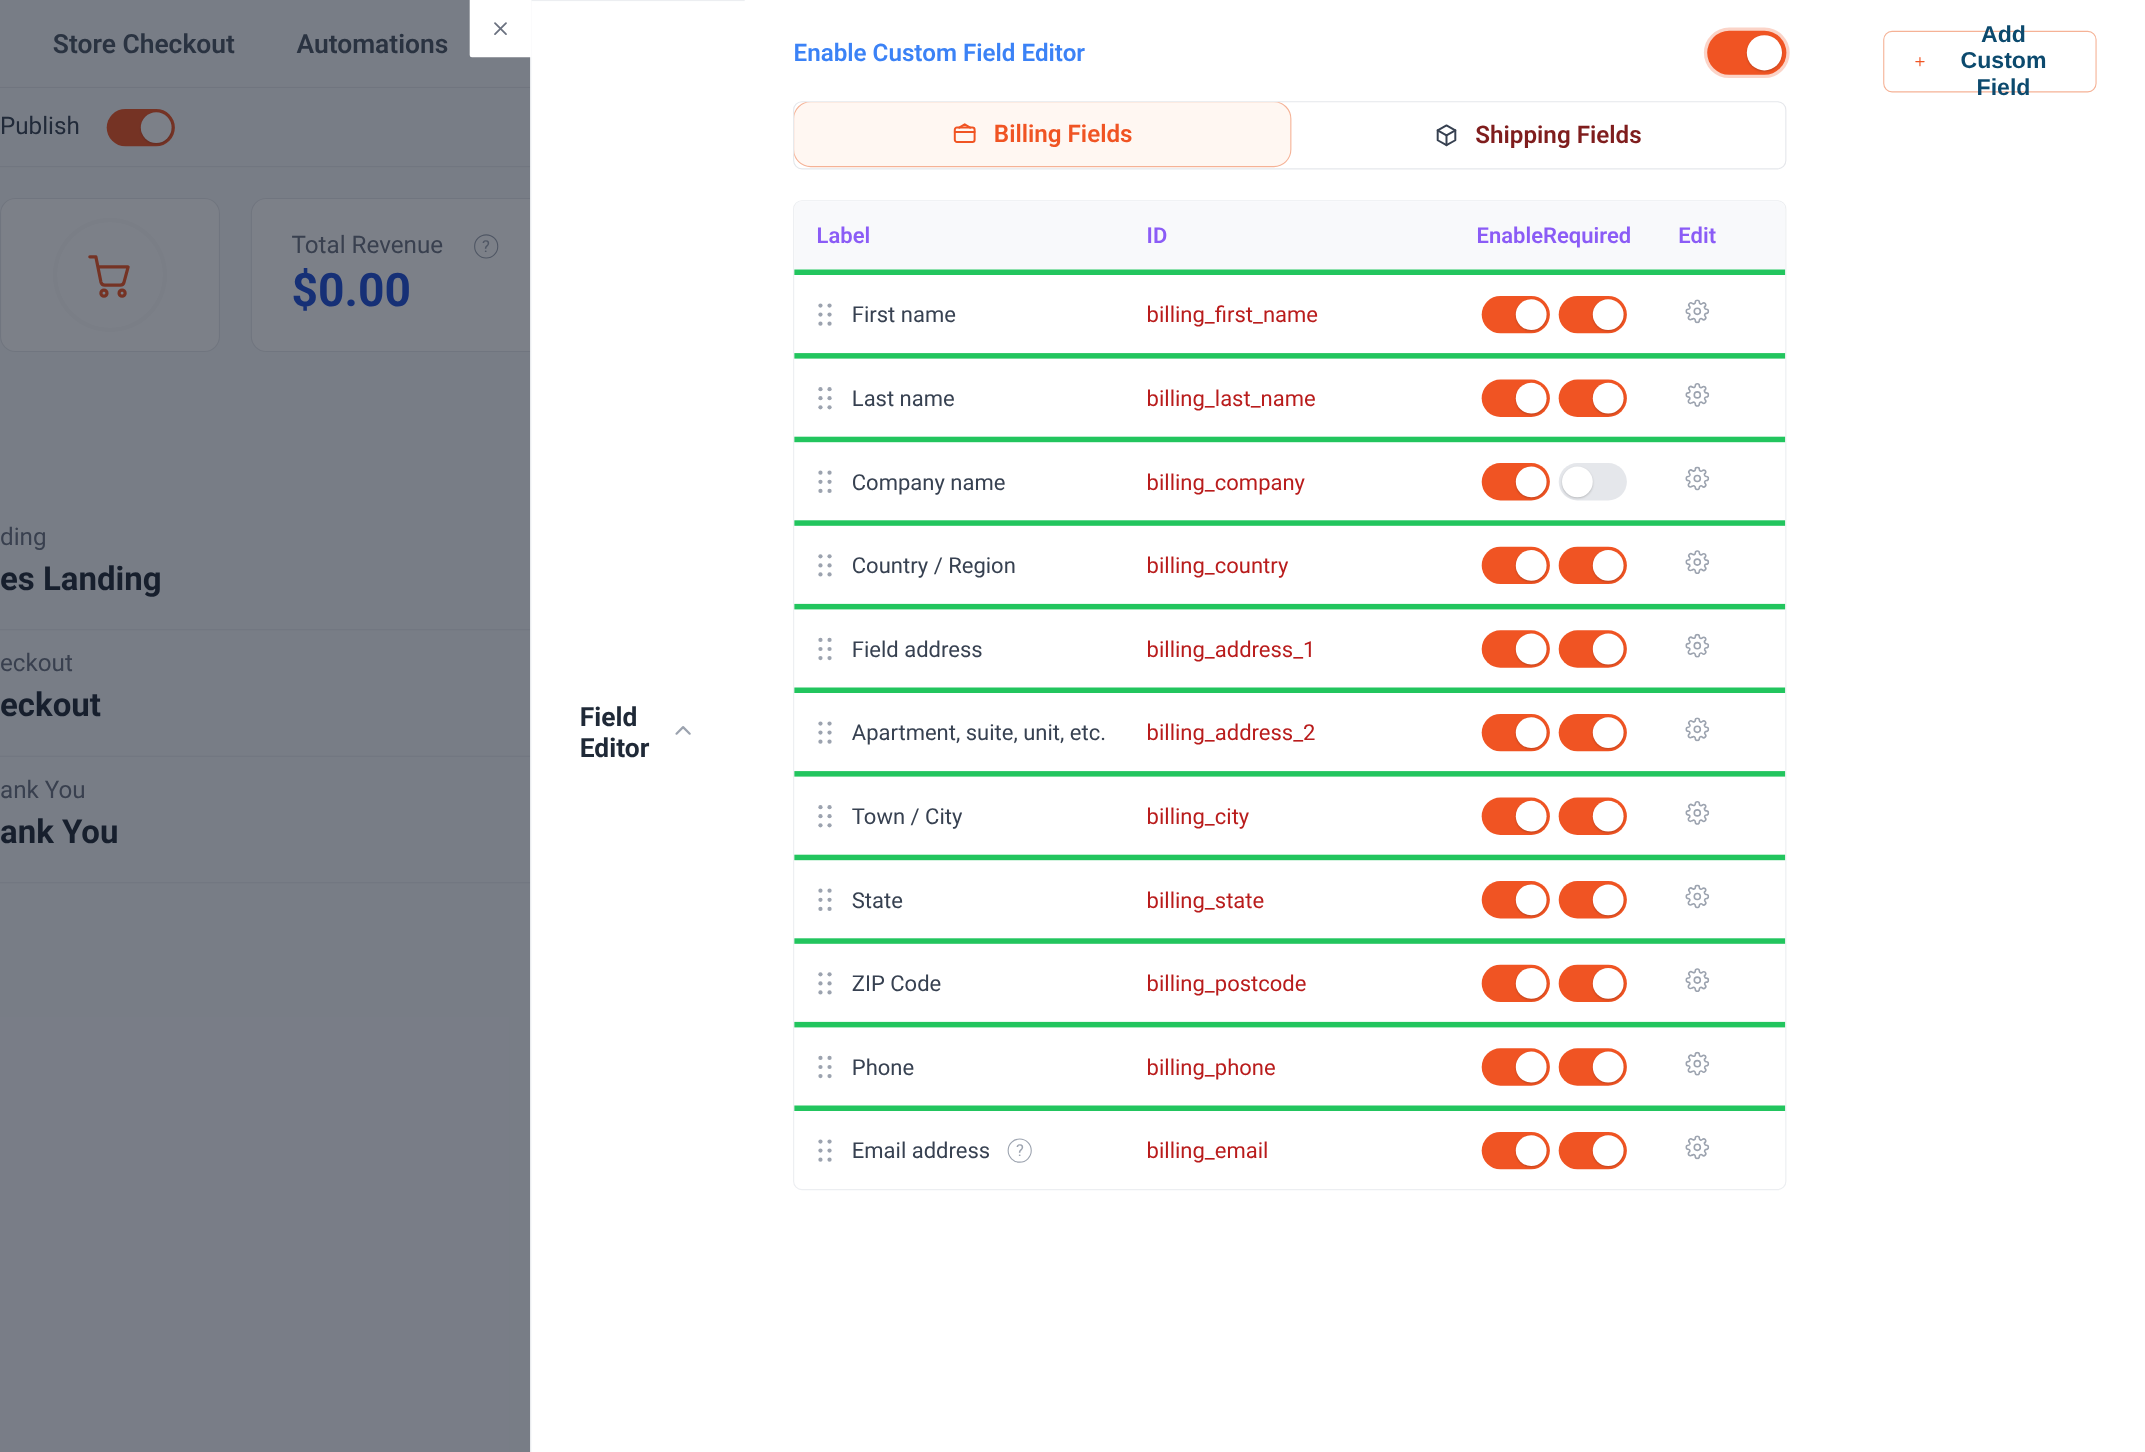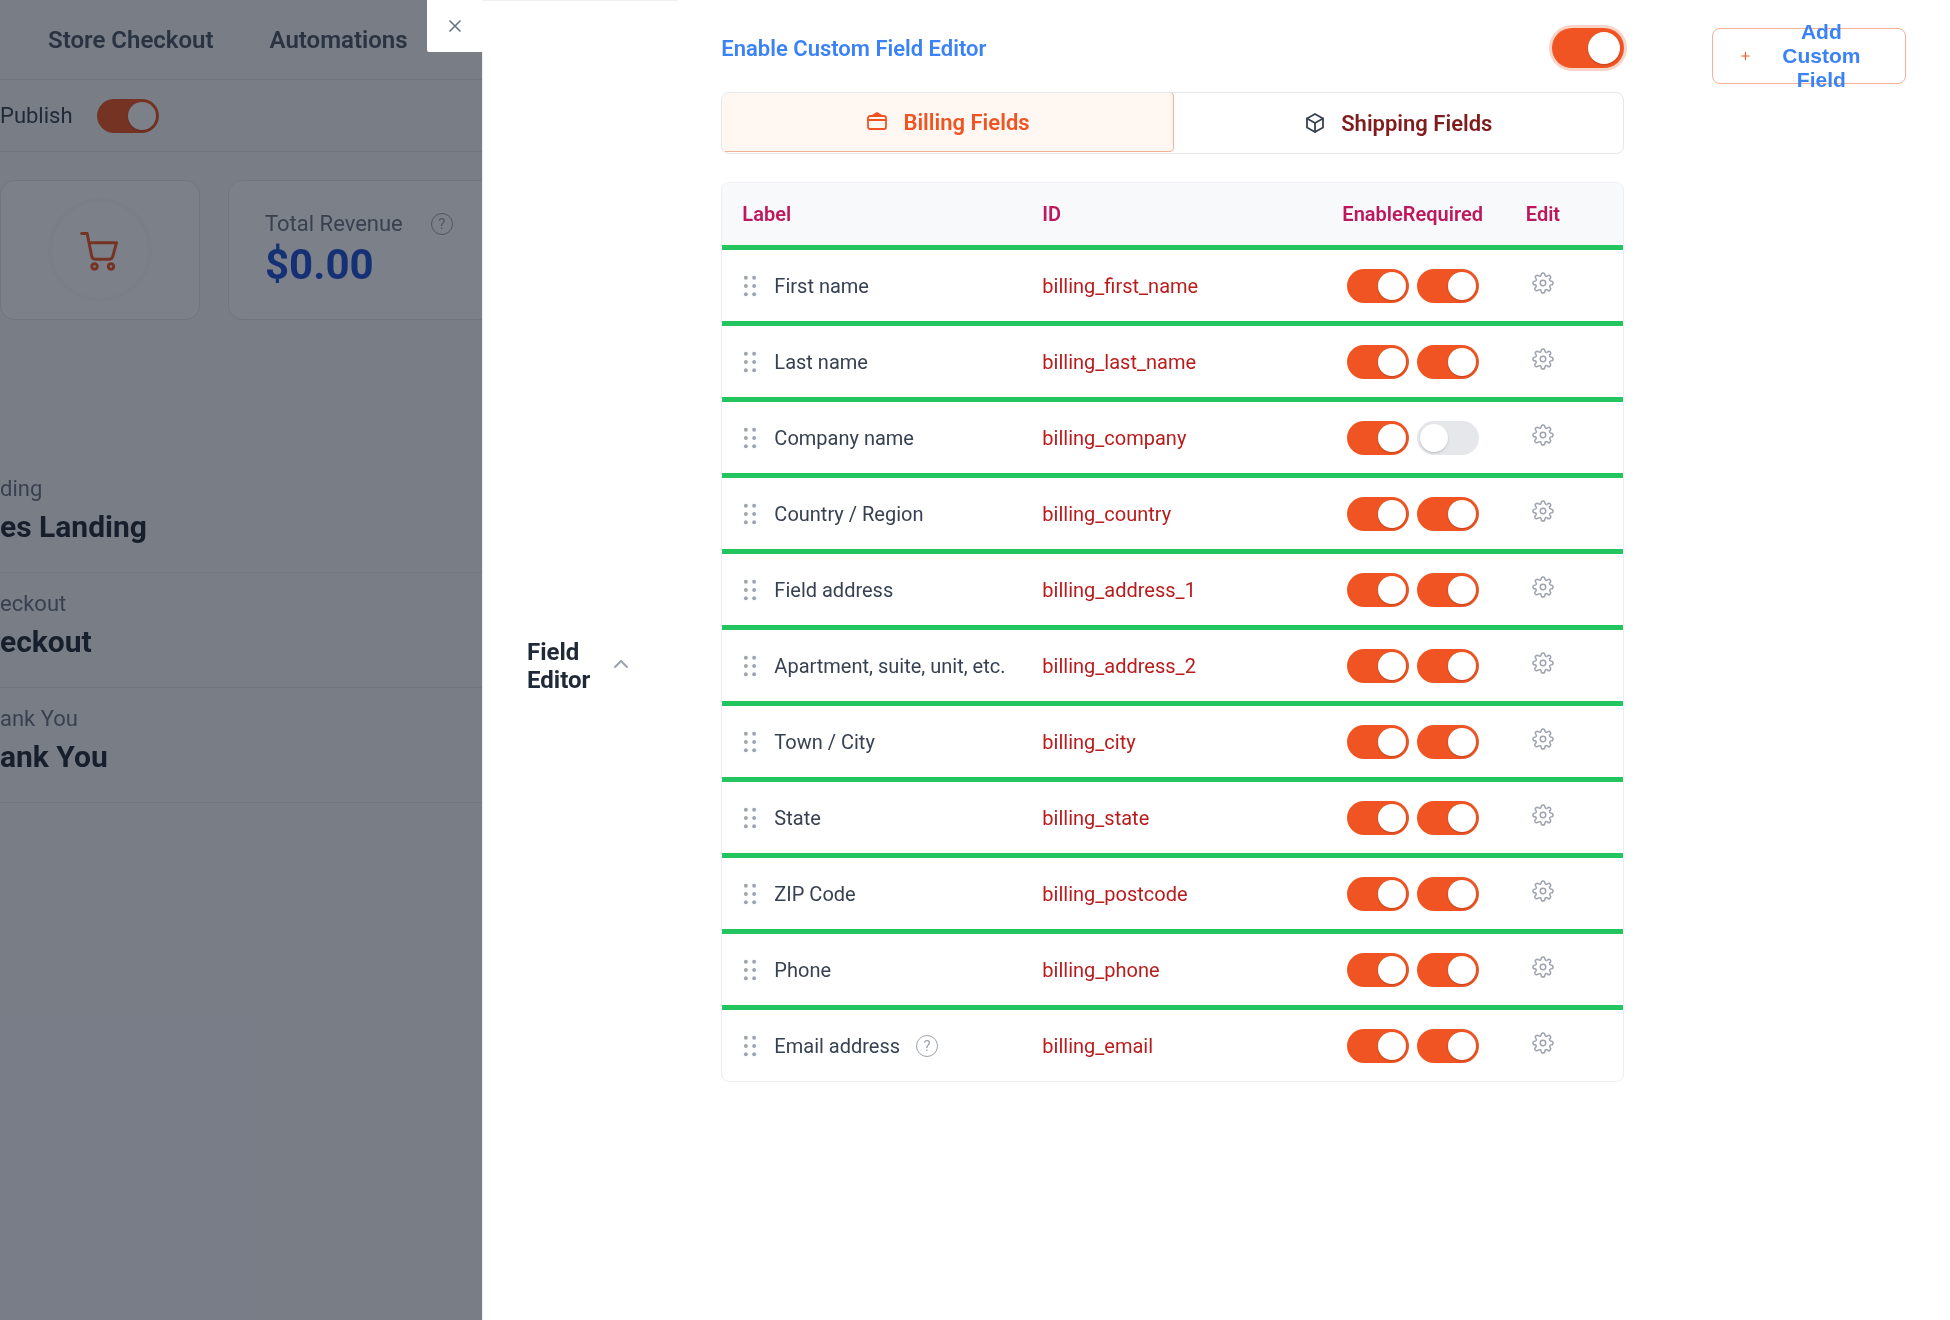--- a/index.html
+++ b/index.html
@@ -54,27 +54,27 @@
   }
   .panel-header h2 { font-size:24px; font-weight:700; }
 
   .section { padding:0 44px; }
   .enable-row { display:flex; align-items:center; justify-content:space-between; padding:28px 0 24px 0; }
   .enable-row .lbl { font-size:22px; font-weight:600; color:#3b82f6; }
 
   
   .tabs { display:flex; border:1px solid #e5e7eb; border-radius:8px; overflow:hidden; }
   .tab { flex:1; height:60px; display:flex; align-items:center; justify-content:center; gap:14px; font-size:22px; font-weight:600; cursor:pointer; }
-  .tab.active { background:#fff7f2; color:#f05423; border:1px solid #f5b296; border-radius:4px; margin:-1px; }
+  .tab.active { background:#fff7f2; color:#f05423; border:1px solid #f5b296; border-radius:16px; margin:-1px; }
   .tab:not(.active) { color:#7f1d1d; }
 
   
   .table-wrap { margin-top:28px; border:1px solid #eceef1; border-radius:8px; overflow:hidden; }
   .thead, .trow { display:grid; grid-template-columns: 300px 300px 1fr 1fr 120px; align-items:center; }
-  .thead { background:#f8f9fb; height:62px; padding:0 20px; font-size:20px; color:#be185d; font-weight:600; }
+  .thead { background:#f8f9fb; height:62px; padding:0 20px; font-size:20px; color:#8b5cf6; font-weight:600; }
   .thead .c-enable, .thead .c-required, .thead .c-edit { text-align:center; }
   .trow { height:76px; padding:0 20px; border-top:5px solid #22c55e; font-size:20px; color:#374151; }
   .trow .c-label { display:flex; align-items:center; gap:16px; }
   .trow .c-id { color:#b91c1c; }
   .trow .c-enable, .trow .c-required, .trow .c-edit { display:flex; justify-content:center; }
 
   
   .drag { color:#9ca3af; display:inline-flex; }
 
   
@@ -88,21 +88,21 @@
   .toggle.master { width:72px; height:40px; }
   .toggle.master .knob { width:32px; height:32px; top:4px; }
   .toggle.master.on .knob { left:36px; }
   .toggle.master.ring { box-shadow:0 0 0 3px rgba(240,84,35,.25); }
 
   
   .gear-btn { width:36px;height:36px;display:flex;align-items:center;justify-content:center;cursor:pointer;color:#9ca3af; }
 
   
   .footer { display:flex; justify-content:flex-end; padding:28px 44px; }
-  .add-btn { border:1px solid #f5b296; color:#3b82f6; background:#fff; border-radius:8px; height:56px; padding:0 26px; display:flex; align-items:center; gap:12px; font-size:21px; font-weight:600; cursor:pointer; }
+  .add-btn { border:1px solid #f5b296; color:#0c4a6e; background:#fff; border-radius:8px; height:56px; padding:0 26px; display:flex; align-items:center; gap:12px; font-size:21px; font-weight:600; cursor:pointer; }
 
   
   .help-dot { width:22px;height:22px;border-radius:50%;border:1.5px solid #9ca3af;display:inline-flex;align-items:center;justify-content:center;font-size:15px;color:#9ca3af; }
 
   
   .cart-svg { stroke:#f05423; }
 
   .chev { color:#9ca3af; }
 
   .bg-inner { transform: translateX(-120px); padding-left:120px; }

